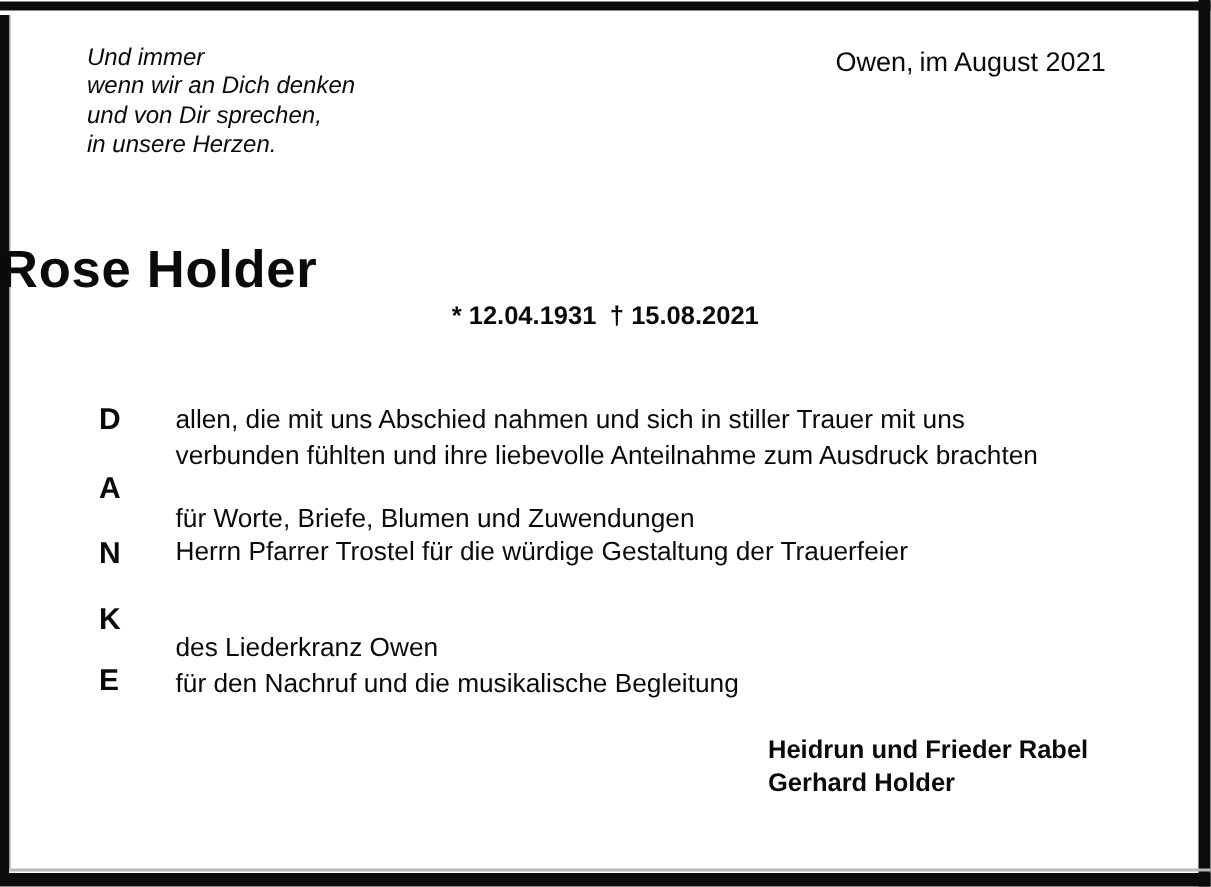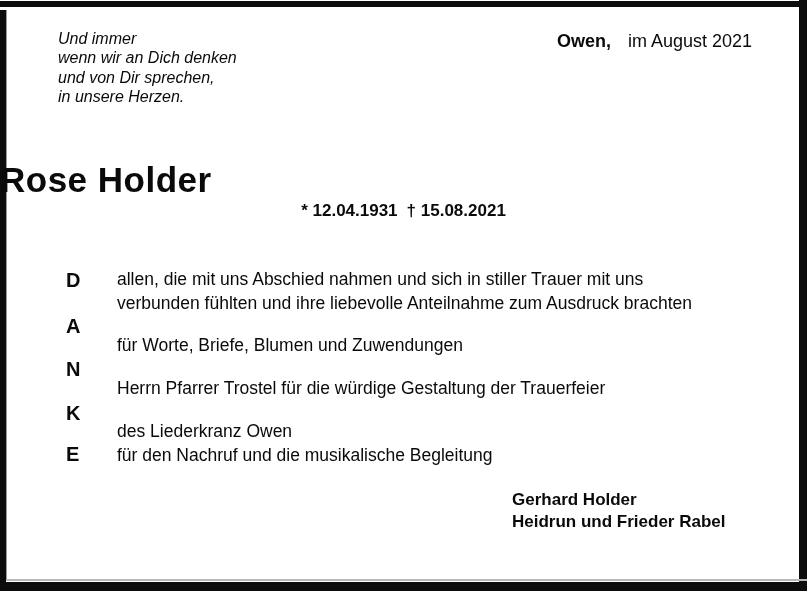--- a/index.html
+++ b/index.html
@@ -21,22 +21,22 @@
   .frame-left-hairline { position: absolute; top: 10px; bottom: 12px; left: 6px; width: 1px; background: #9d9d9d; }
 
   .poem {
     position: absolute; left: 58px; top: 29px;
     font-style: italic; font-size: 16px; line-height: 19.4px;
     white-space: nowrap;
   }
   .poem .line { display: block; }
 
   .dateline { position: absolute; left: 557px; top: 31px; font-size: 18px; white-space: nowrap; }
-  .dateline .place { font-weight: bold; }
-  .dateline .when  { margin-left: 17px; text-align: right; }
+  .dateline .place { font-weight: normal; }
+  .dateline .when  { margin-left: 4px; text-align: right; }
 
   .name {
     position: absolute; left: 0; top: 160px; width: 100%;
     margin: 0; text-align: left;
     font-size: 35px; font-weight: bold; line-height: 40px;
     letter-spacing: 0.5px;
   }
 
   .dates {
     position: absolute; left: 0; top: 201px; width: 100%;
@@ -50,21 +50,21 @@
     font-size: 20px; font-weight: bold; line-height: 24px;
   }
   .dl-0 { top: 268px; } .dl-1 { top: 314px; } .dl-2 { top: 357px; }
   .dl-3 { top: 401px; } .dl-4 { top: 442px; }
 
   .thanks {
     position: absolute; left: 117px;
     font-size: 17.5px; line-height: 23.5px;
     white-space: nowrap;
   }
-  .tp-0 { top: 268px; } .tp-1 { top: 334px; } .tp-2 { top: 377px; } .tp-3 { top: 420px; }
+  .tp-0 { top: 268px; } .tp-1 { top: 334px; } .tp-2 { top: 356px; } .tp-3 { top: 420px; }
   .thanks .line { display: block; }
 
   .signatures {
     position: absolute; left: 512px; top: 489px;
     font-weight: bold; font-size: 17px; line-height: 21.5px;
     white-space: nowrap;
   }
   .signatures .line { display: block; }
 </style>
 </head>
@@ -109,15 +109,15 @@
 </div>
 <div class="thanks tp-2">
   <span class="line">Herrn Pfarrer Trostel für die würdige Gestaltung der Trauerfeier</span>
 </div>
 <div class="thanks tp-3">
   <span class="line">des Liederkranz Owen</span>
   <span class="line">für den Nachruf und die musikalische Begleitung</span>
 </div>
 
 <div class="signatures">
+  <span class="line">Heidrun und Frieder Rabel</span>
   <span class="line">Gerhard Holder</span>
-  <span class="line">Heidrun und Frieder Rabel</span>
 </div>
 
 </body></html>

